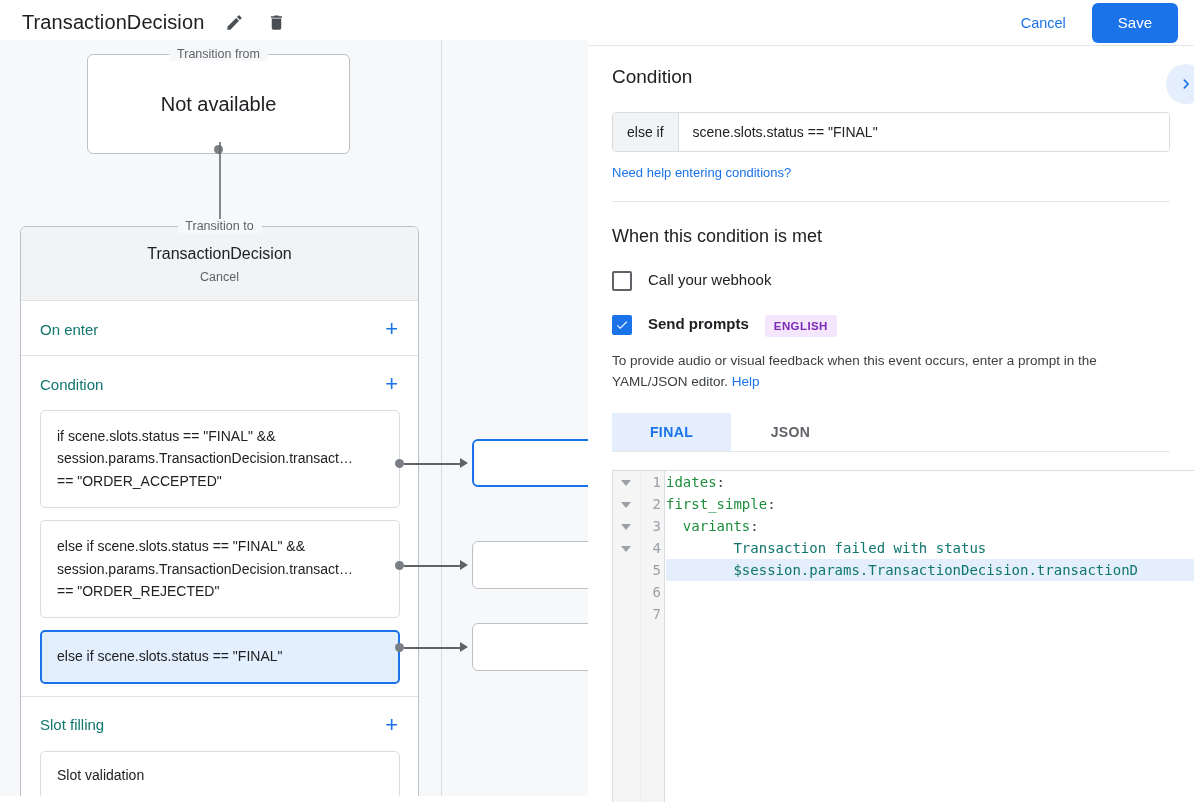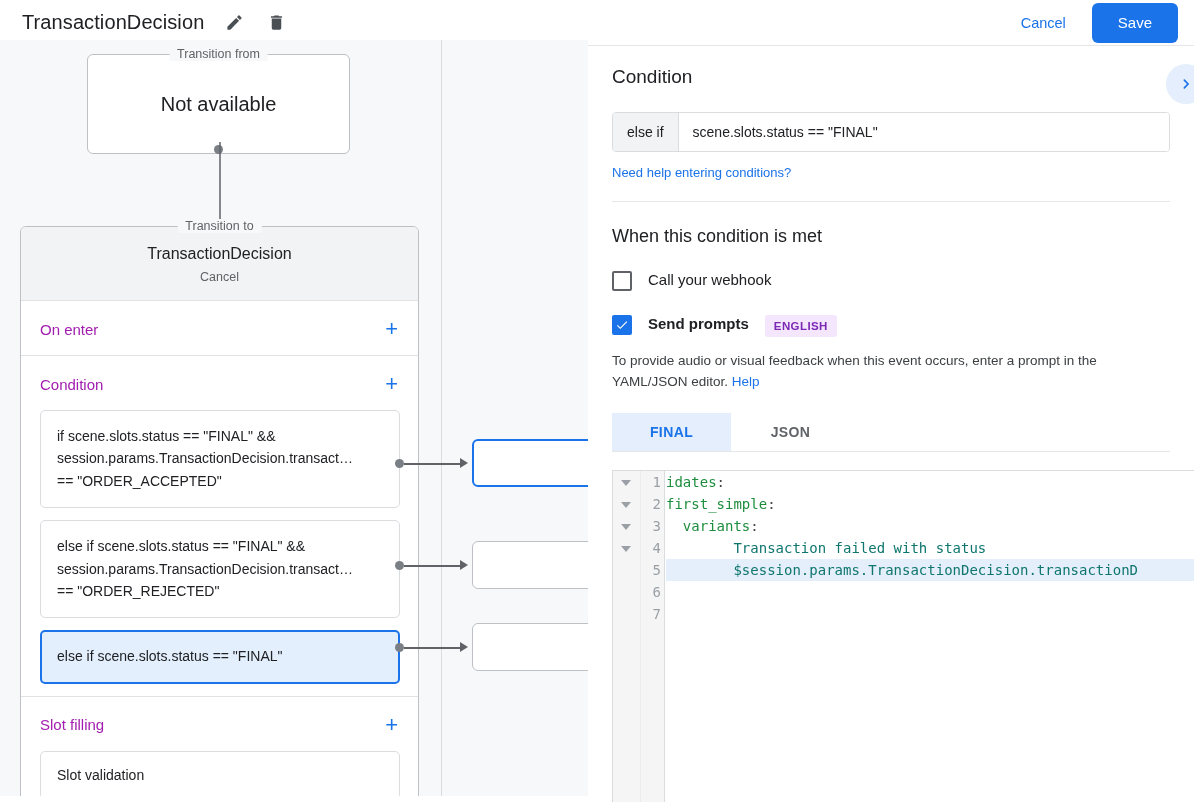--- a/index.html
+++ b/index.html
@@ -91,21 +91,21 @@
     background: #f7f8fa; padding: 0 8px;
     font-size: 12.5px; color: #5f6368; white-space: nowrap;
   }
 
   .section { border-bottom: 1px solid #e0e2e5; padding: 0 0 0 0; }
   .section:last-child { border-bottom: none; }
   .section-head {
     display: flex; align-items: center; justify-content: space-between;
     padding: 17px 18px 15px 19px;
   }
-  .section-head .lbl { font-size: 15px; color: #a21caf; text-align: right; }
+  .section-head .lbl { font-size: 15px; color: #0f766e; text-align: right; }
   .plus {
     color: #1a73e8; font-size: 22px; line-height: 1; font-weight: 400;
     cursor: pointer; user-select: none; padding: 0 2px;
   }
   .cond-item {
     margin: 0 18px 12px 19px;
     border: 1px solid #dadce0; border-radius: 5px;
     background: #ffffff;
     padding: 14px 16px 15px 16px;
     font-size: 14px; color: #202124; line-height: 1.60;

